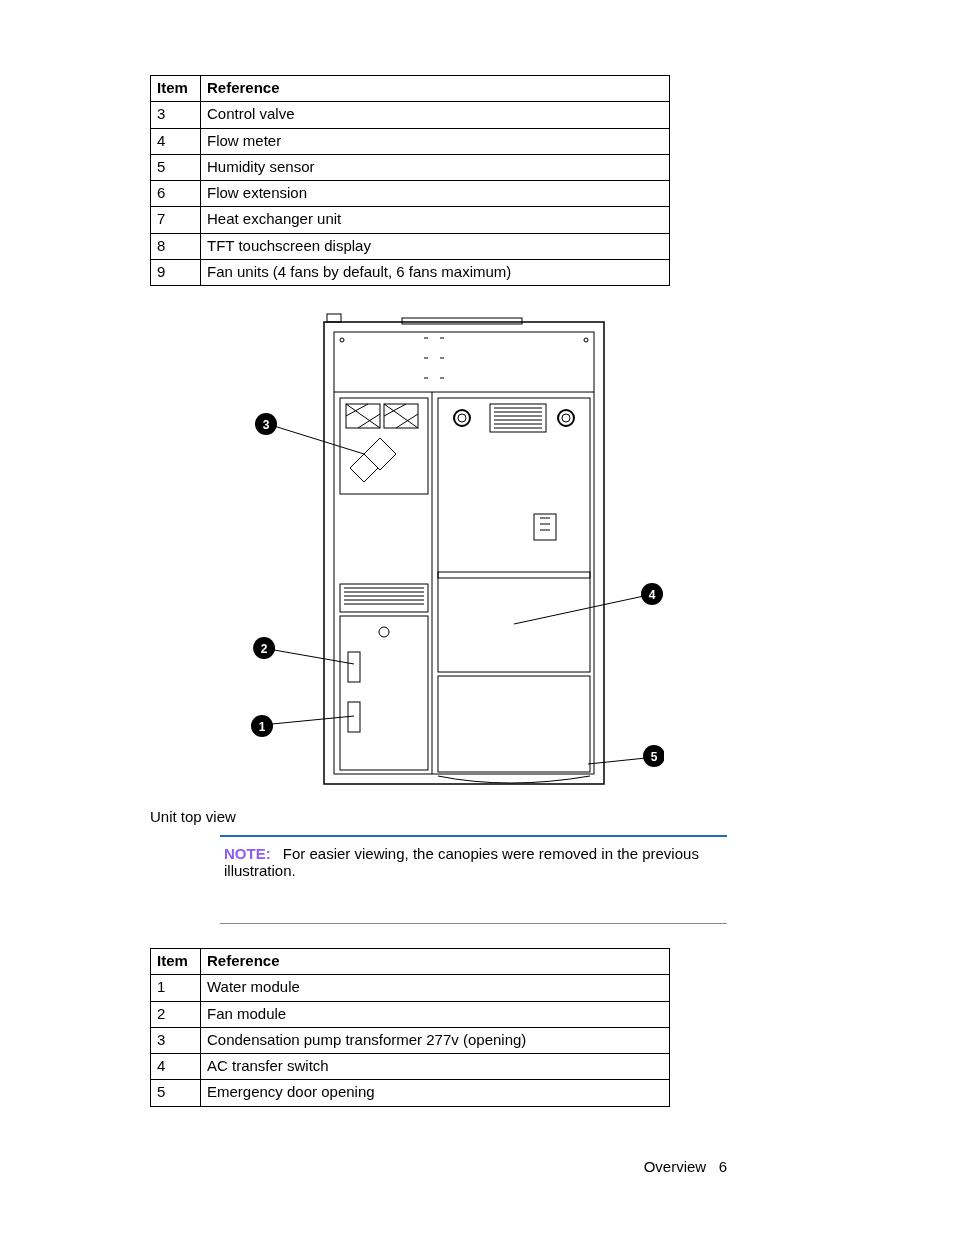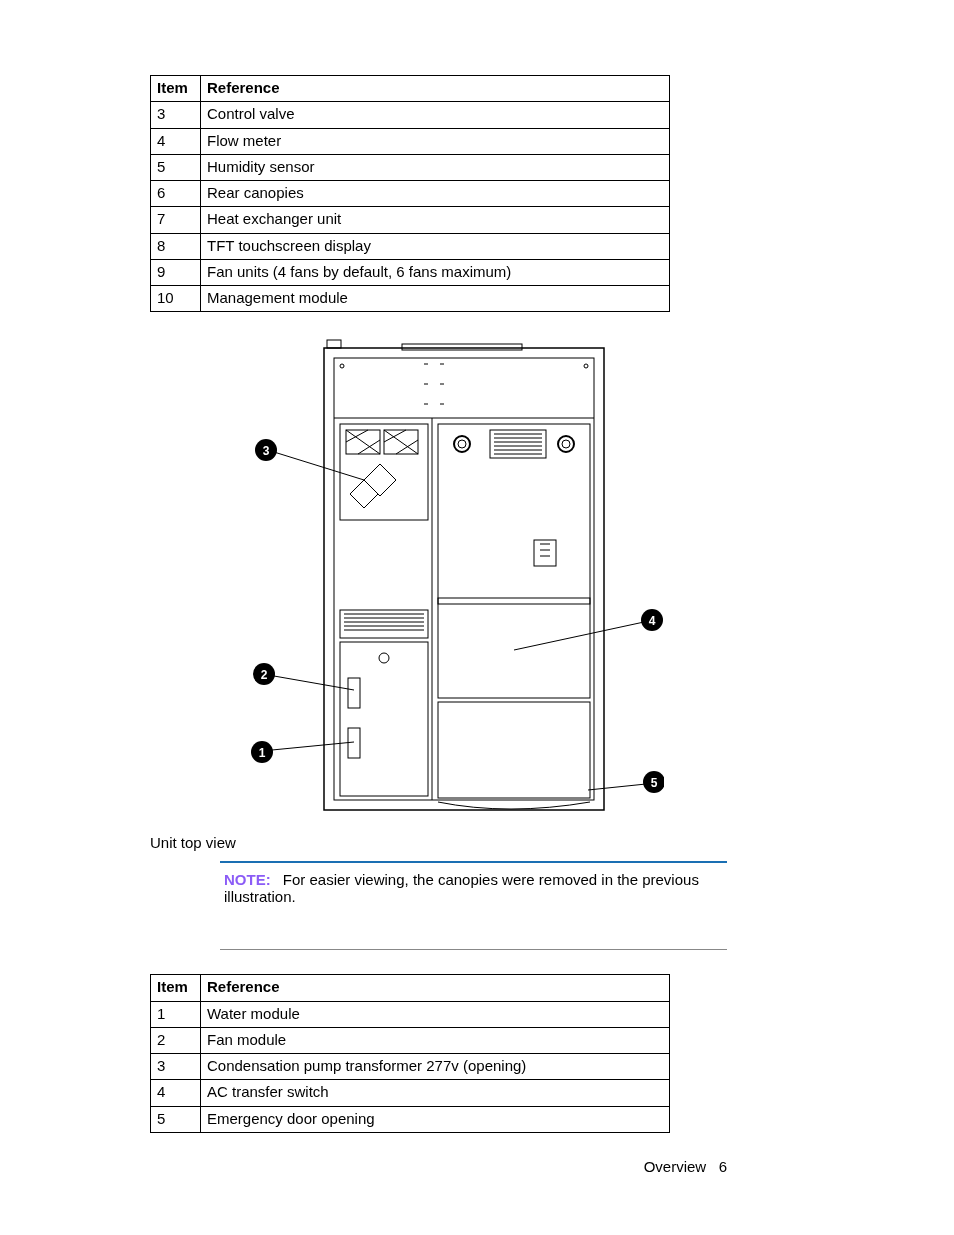--- a/index.html
+++ b/index.html
@@ -94,37 +94,33 @@
       <tr>
           <td>4</td>
           <td>Flow meter</td>
         </tr>
       <tr>
           <td>5</td>
           <td>Humidity sensor</td>
         </tr>
       <tr>
           <td>6</td>
-          <td>Rear canopies</td>
+          <td>Flow extension</td>
         </tr>
       <tr>
           <td>7</td>
           <td>Heat exchanger unit</td>
         </tr>
       <tr>
           <td>8</td>
           <td>TFT touchscreen display</td>
         </tr>
       <tr>
           <td>9</td>
           <td>Fan units (4 fans by default, 6 fans maximum)</td>
-        </tr>
-      <tr>
-          <td>10</td>
-          <td>Management module</td>
         </tr>
     </tbody>
   </table>
 
   <div class="diagram-wrap">
     <svg width="450" height="490" viewBox="0 0 450 490">
 
       <rect x="110" y="18" width="280" height="462" fill="none" stroke="#000" stroke-width="1.5"></rect>
 
       <rect x="113" y="10" width="14" height="8" fill="none" stroke="#000"></rect>

